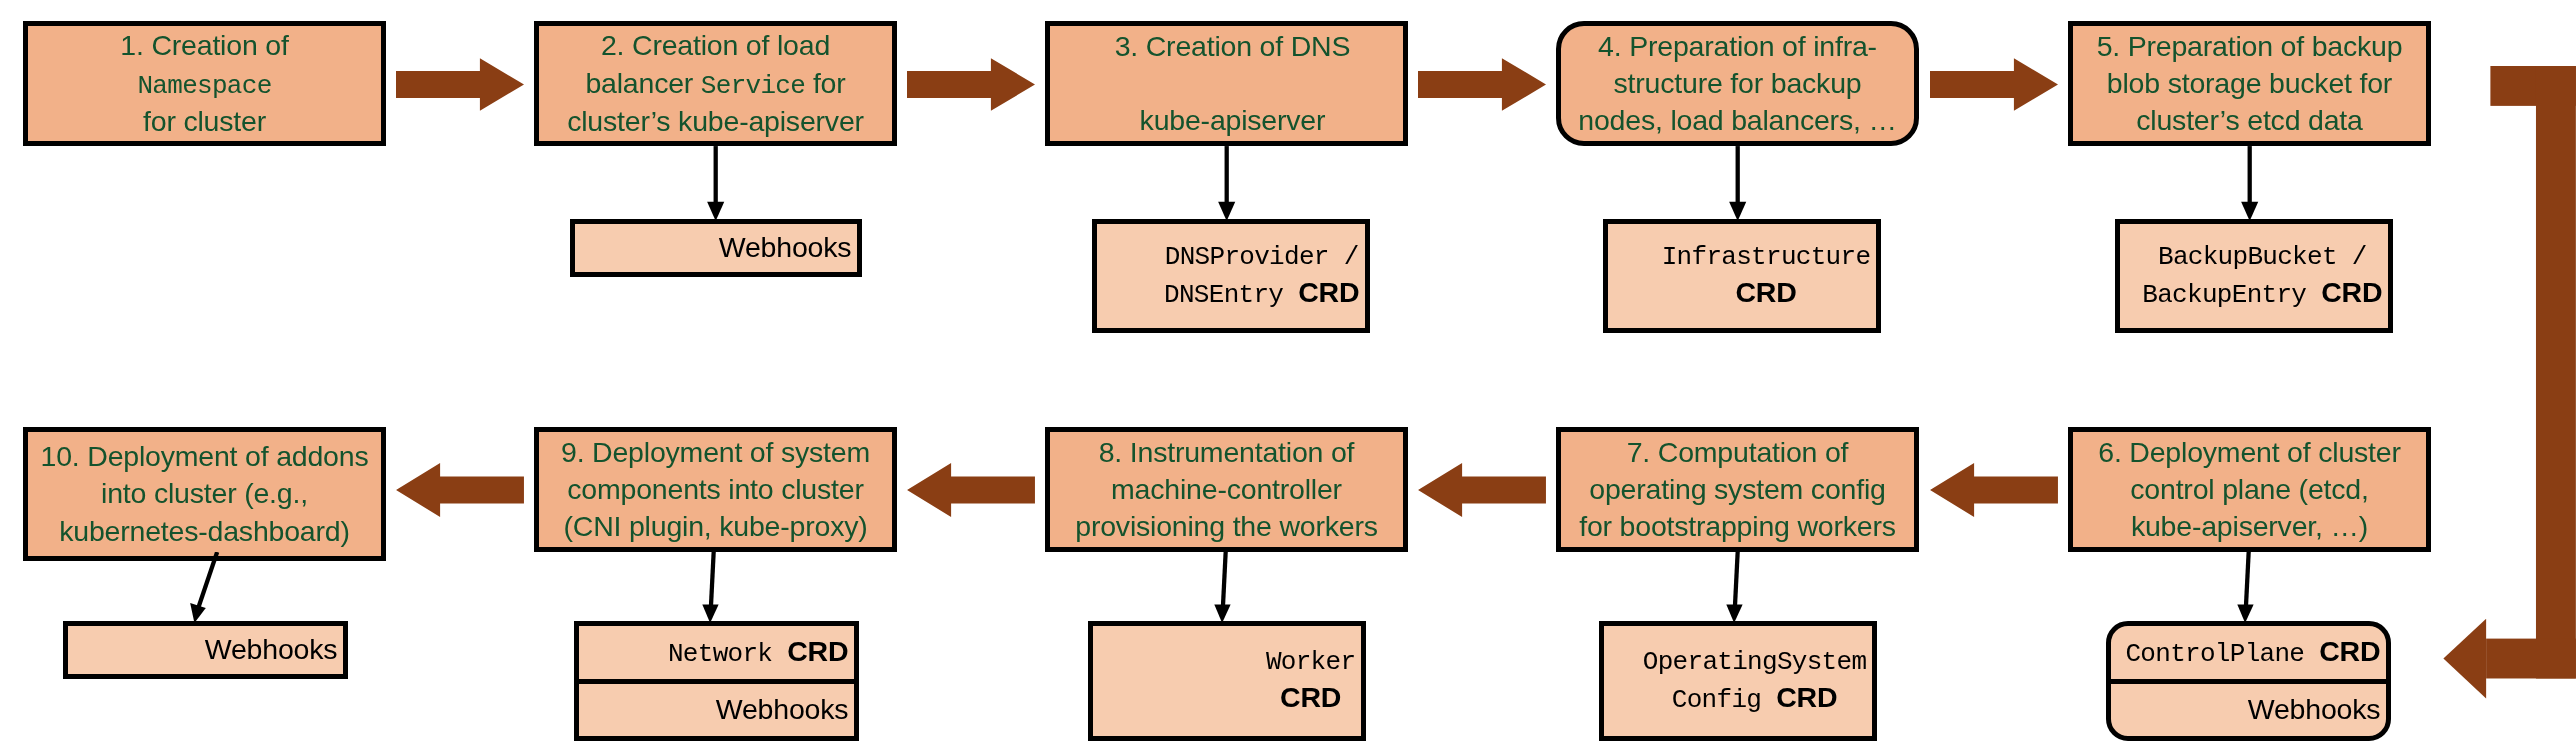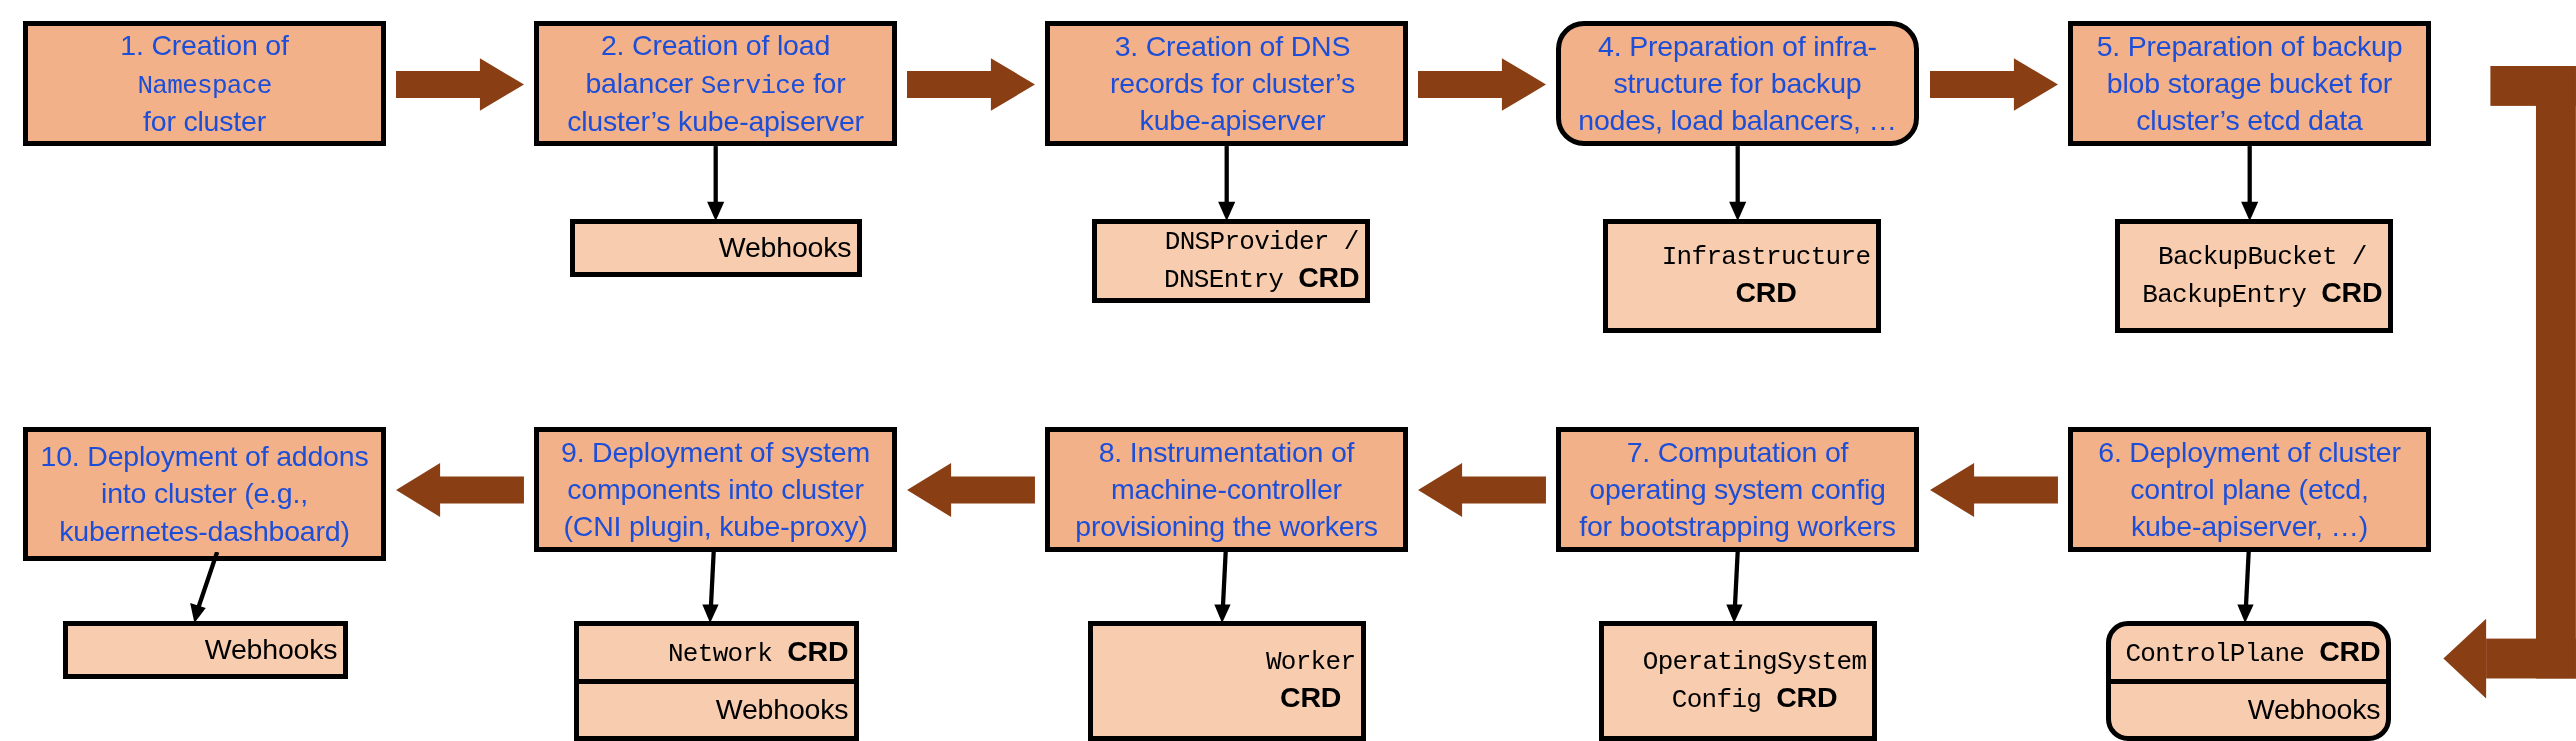--- a/index.html
+++ b/index.html
@@ -28,21 +28,21 @@
     display: flex;
     align-items: center;
     justify-content: center;
     text-align: center;
     padding: 2.8px 7.1px;
   }
   .step-label {
     font-family: "Liberation Sans", sans-serif;
     font-size: 28.5px;
     line-height: 1.30;
-    color: #1d4ed8;
+    color: #14532d;
     font-weight: 400;
     letter-spacing: -0.2px;
   }
   .step-label .mono {
     font-family: "Liberation Mono", monospace;
     font-size: 26px;
     letter-spacing: -0.7px;
   }
 
   
@@ -122,21 +122,21 @@
     <div class="step-label">
       <span>2. Creation of load</span><br>
       <span>balancer </span><span class="mono">Service</span><span> for</span><br>
       <span>cluster’s kube-apiserver</span>
     </div>
   </div>
 
   <div class="step-box" style="left:1045px; top:21.4px; width:363px; height:125px;padding-left:19px;">
     <div class="step-label">
       <span>3. Creation of DNS</span><br>
-      <span>records for cluster’s</span><br>
+      <br>
       <span>kube-apiserver</span>
     </div>
   </div>
 
   <div class="step-box" style="left:1556px; top:21.4px; width:363px; height:125px;border-radius:28px;">
     <div class="step-label">
       <span>4. Preparation of infra-</span><br>
       <span>structure for backup</span><br>
       <span>nodes, load balancers, …</span>
     </div>
@@ -212,21 +212,21 @@
       <polygon points="15,105 3,78 27,78" fill="#000000"></polygon>
     </svg>
   </div>
 
   <div class="res-box" style="left:570px; top:219px; width:292px; height:58px;">
     <div class="res-cell">
       <span class="res-text sans">Webhooks</span>
     </div>
   </div>
 
-  <div class="res-box" style="left:1092px; top:219px; width:278px; height:84px;">
+  <div class="res-box" style="left:1092px; top:219px; width:278px; height:114px;">
     <div class="res-cell">
       <span class="res-text">DNSProvider /<br>DNSEntry&nbsp;<span class="crd">CRD</span></span>
     </div>
   </div>
 
   <div class="res-box" style="left:1603px; top:219px; width:278px; height:114px;">
     <div class="res-cell">
       <span class="res-text">Infrastructure<br><span class="crd">CRD</span></span>
     </div>
   </div>

